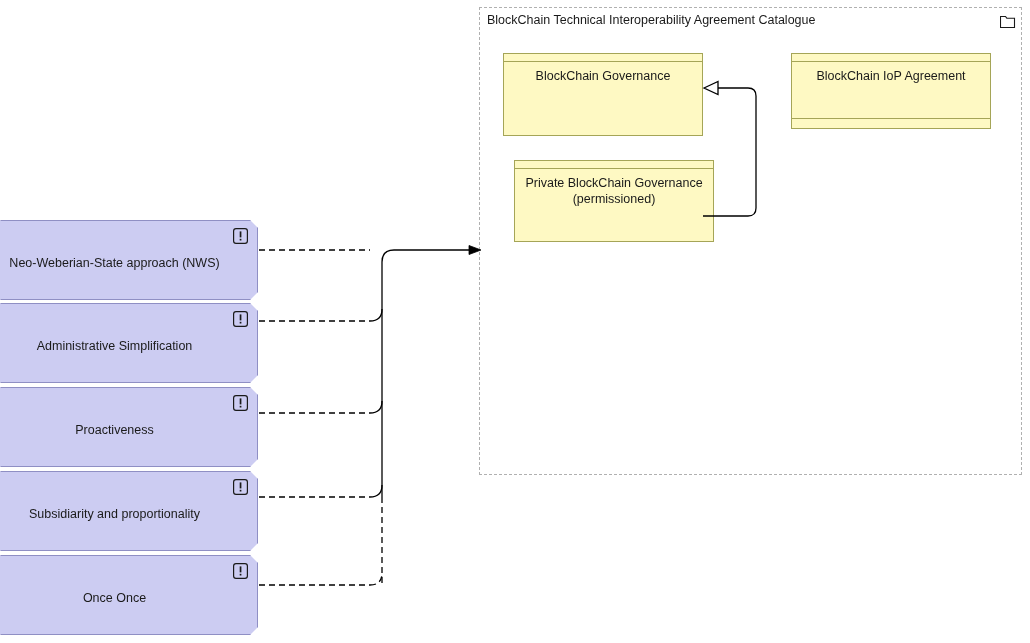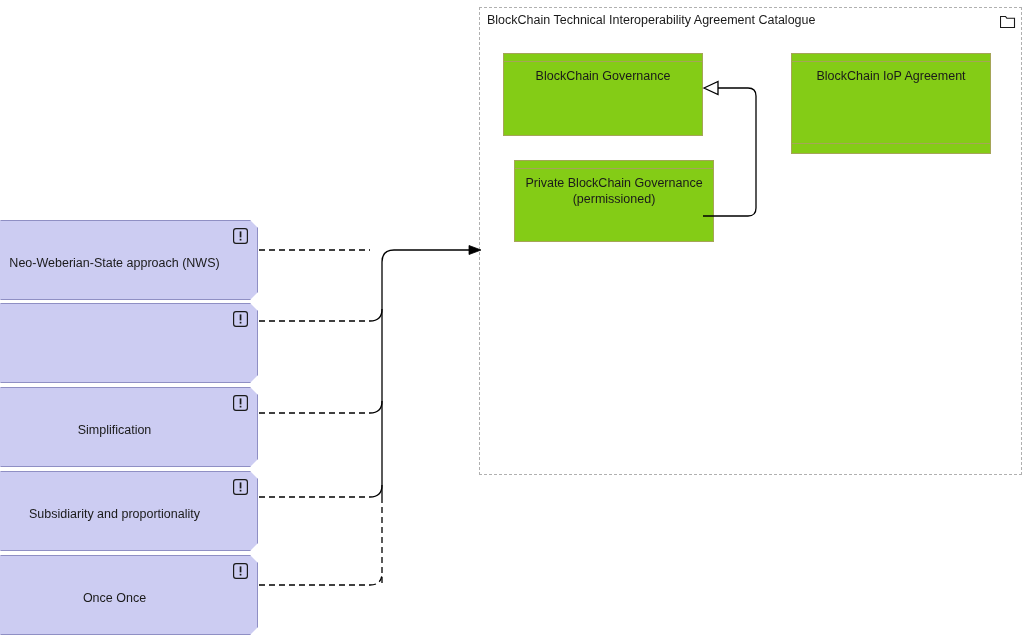--- a/index.html
+++ b/index.html
@@ -38,21 +38,21 @@
   }
   .group-folder-icon {
     position: absolute;
     left: 1000px; top: 14px;
     width: 16px; height: 13px;
   }
 
   
   .ybox {
     position: absolute;
-    background: #84cc16;
+    background: #fef9c3;
     border: 1px solid #a5a557;
     box-sizing: border-box;
   }
   .ybox .strip-top {
     position: absolute;
     left: 0; top: 7px;
     width: 100%;
     height: 0;
     border-top: 1px solid #a5a557;
   }
@@ -69,21 +69,21 @@
     top: 14px;
     text-align: center;
     font-size: 12.5px;
     color: #1a1a1a;
     line-height: 16px;
     padding: 0 6px;
     box-sizing: border-box;
   }
 
   #ybox-governance   { left: 503px; top: 53px;  width: 200px; height: 83px; }
-  #ybox-iop          { left: 791px; top: 53px;  width: 200px; height: 101px; }
+  #ybox-iop          { left: 791px; top: 53px;  width: 200px; height: 76px; }
   #ybox-private      { left: 503px; top: 160px; width: 200px; height: 82px; margin-left: 11px; }
 
   
   .pbox {
     position: absolute;
     width: 265px;
     height: 80px;
     left: -7px;
     background: #ccccf2;
     border: 1px solid #8f8fc4;
@@ -171,31 +171,32 @@
     <span class="principle-icon">
       <svg width="15" height="16" viewBox="0 0 15 16" xmlns="http://www.w3.org/2000/svg">
         <rect x="0.6" y="0.6" width="13.8" height="14.8" rx="2.4" ry="2.4" fill="none" stroke="#1a1a1a" stroke-width="1.2"></rect>
         <rect x="6.7" y="3.4" width="1.7" height="6.0" fill="#1a1a1a"></rect>
         <rect x="6.7" y="10.8" width="1.7" height="1.7" fill="#1a1a1a"></rect>
       </svg>
     </span>
   </div>
 
   <div class="pbox" id="pbox-admin">
+    <div class="plabel">Administrative Simplification</div>
     <span class="principle-icon">
       <svg width="15" height="16" viewBox="0 0 15 16" xmlns="http://www.w3.org/2000/svg">
         <rect x="0.6" y="0.6" width="13.8" height="14.8" rx="2.4" ry="2.4" fill="none" stroke="#1a1a1a" stroke-width="1.2"></rect>
         <rect x="6.7" y="3.4" width="1.7" height="6.0" fill="#1a1a1a"></rect>
         <rect x="6.7" y="10.8" width="1.7" height="1.7" fill="#1a1a1a"></rect>
       </svg>
     </span>
   </div>
 
   <div class="pbox" id="pbox-proactive">
-    <div class="plabel">Simplification</div>
+    <div class="plabel">Proactiveness</div>
     <span class="principle-icon">
       <svg width="15" height="16" viewBox="0 0 15 16" xmlns="http://www.w3.org/2000/svg">
         <rect x="0.6" y="0.6" width="13.8" height="14.8" rx="2.4" ry="2.4" fill="none" stroke="#1a1a1a" stroke-width="1.2"></rect>
         <rect x="6.7" y="3.4" width="1.7" height="6.0" fill="#1a1a1a"></rect>
         <rect x="6.7" y="10.8" width="1.7" height="1.7" fill="#1a1a1a"></rect>
       </svg>
     </span>
   </div>
 
   <div class="pbox" id="pbox-subsidiarity">

